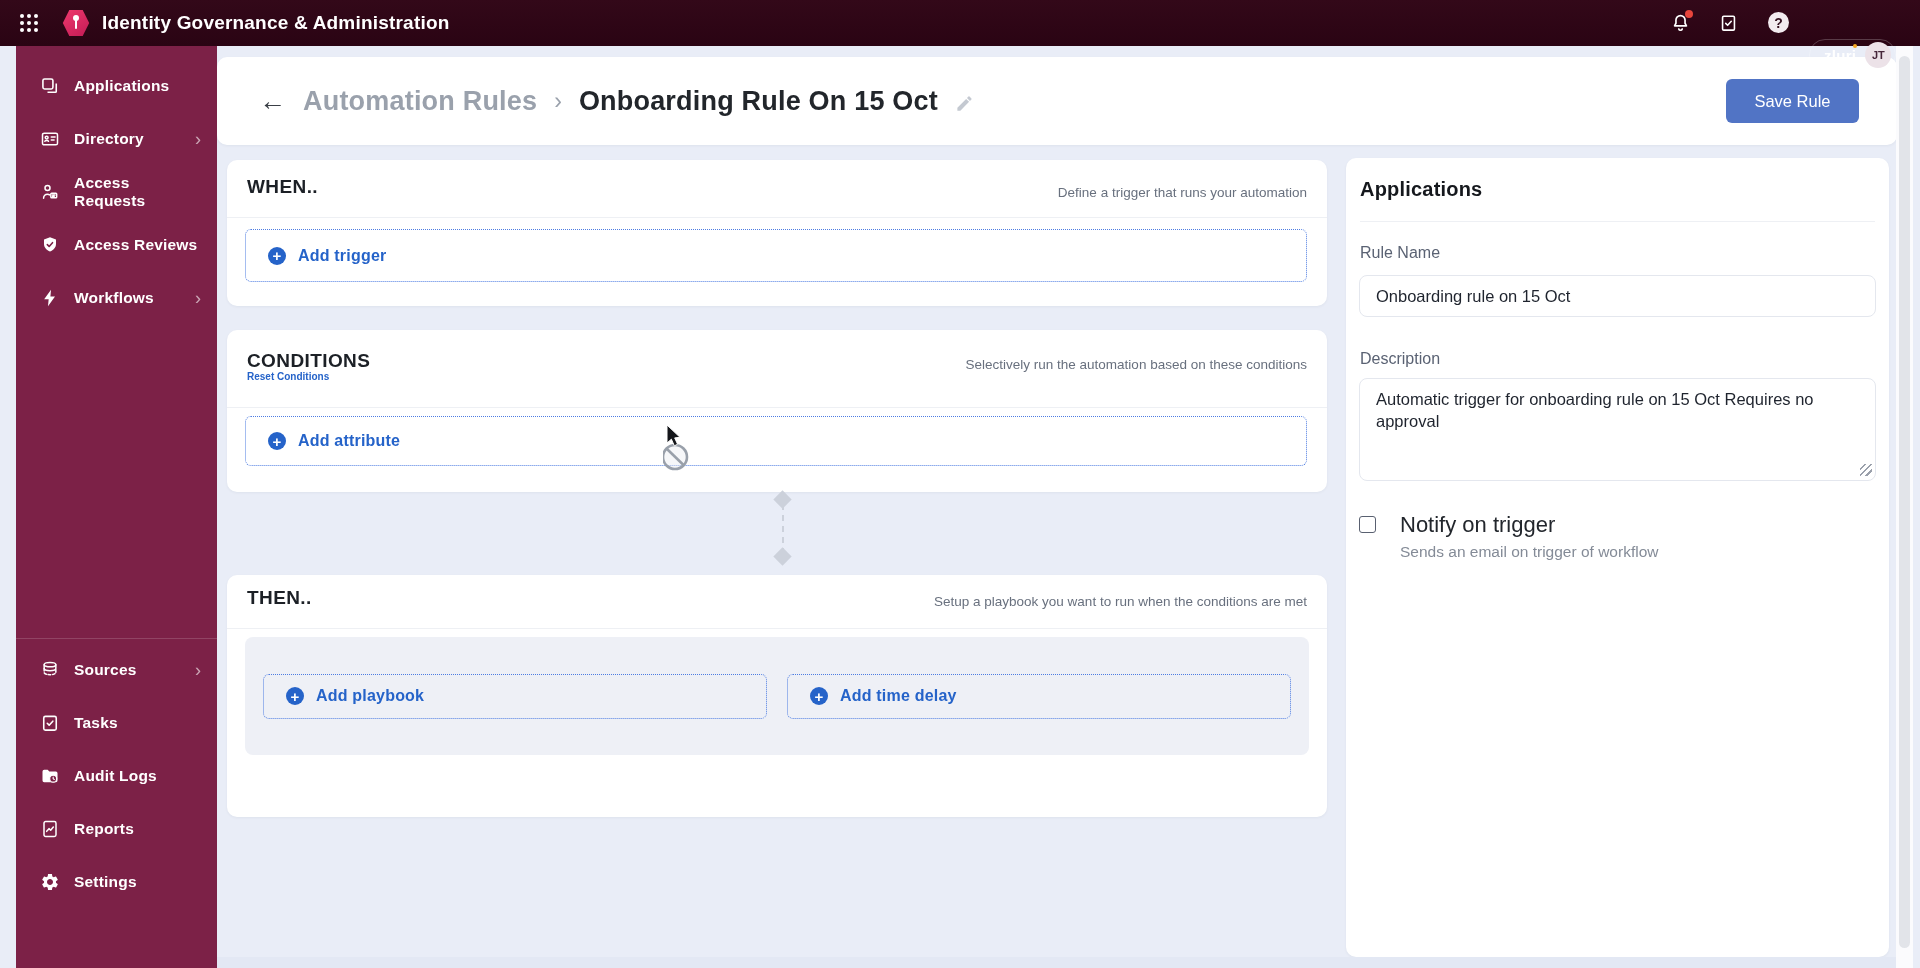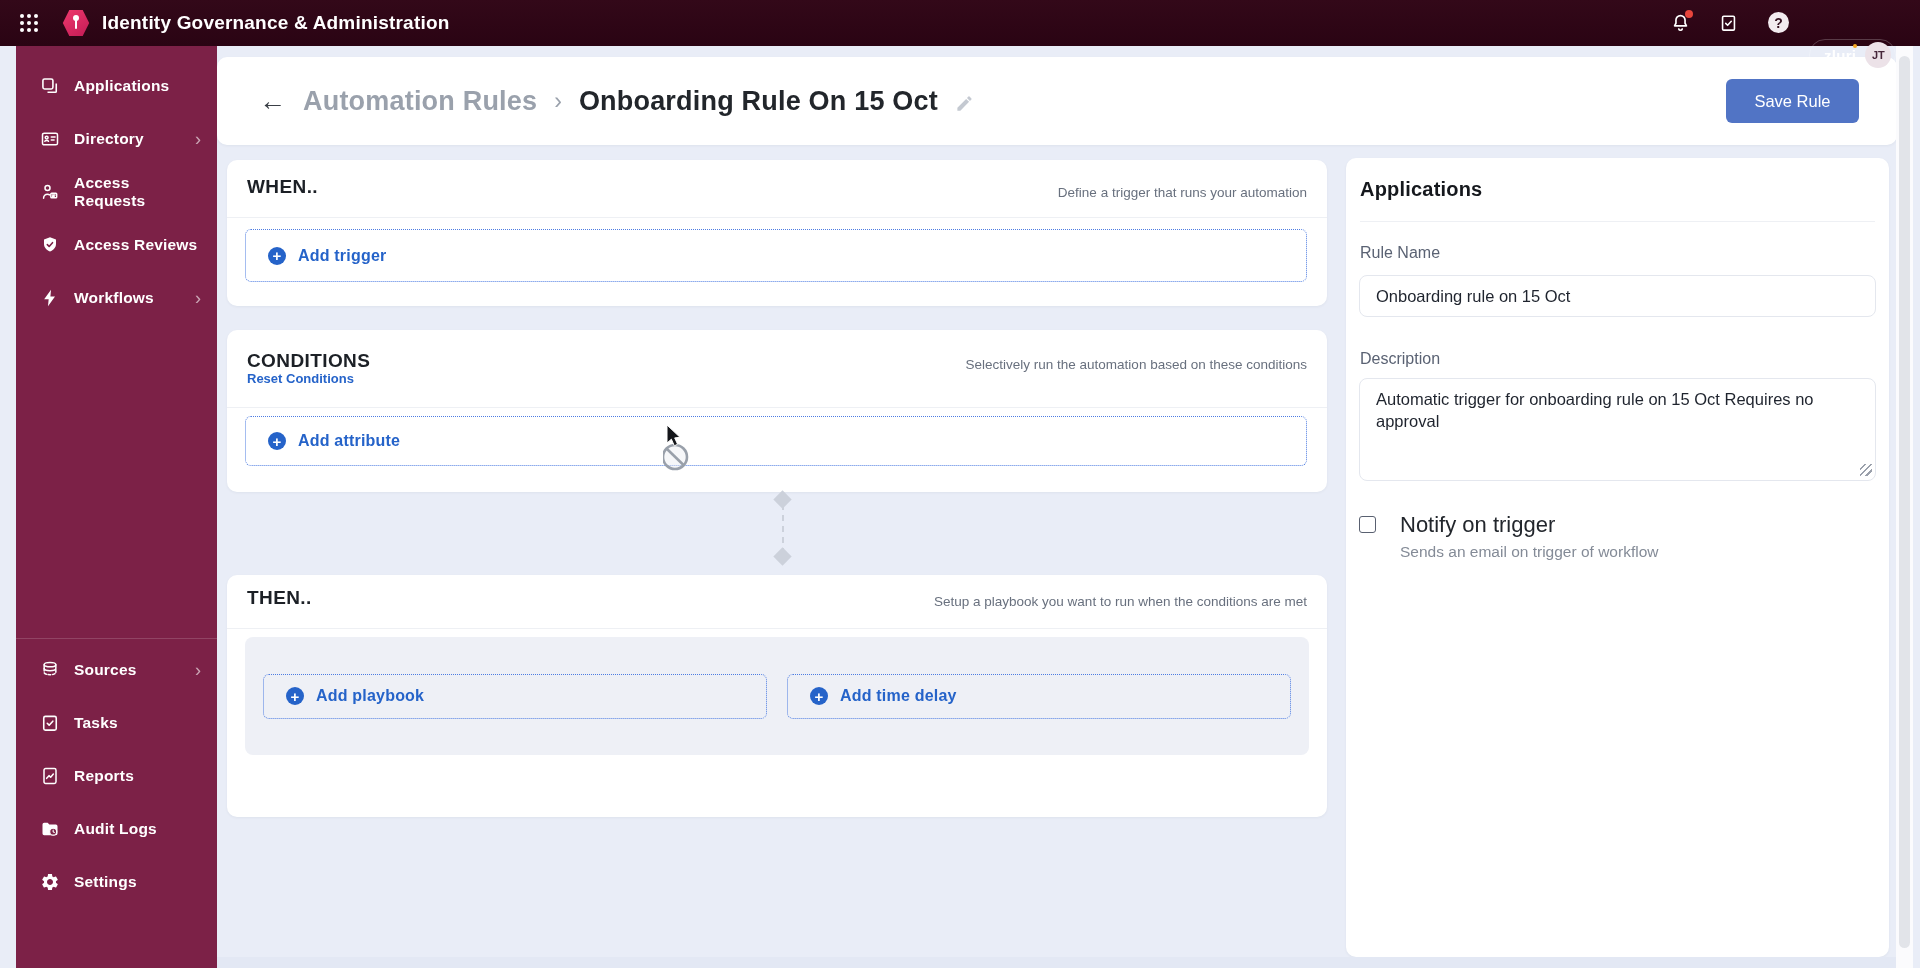--- a/index.html
+++ b/index.html
@@ -71,21 +71,21 @@
   .dash-lbl { font-size:16px; font-weight:700; color:#2563c9; letter-spacing:.2px; }
 
   #when-card { left:227px; top:160px; width:1100px; height:146px; }
   #when-card .sec-title { top:16px; }
   #when-card .sec-hint { top:25px; }
   #when-card .sec-divider { top:57px; }
   #when-card .dash-btn { left:18px; right:20px; top:69px; height:53px; }
 
   #cond-card { left:227px; top:330px; width:1100px; height:162px; }
   #cond-card .sec-title { top:20px; }
-  .reset-link { position:absolute; left:20px; top:41px; font-size:13px; font-weight:700; color:#2563c9; cursor:pointer; }
+  .reset-link { position:absolute; left:20px; top:41px; font-size:10px; font-weight:700; color:#2563c9; cursor:pointer; }
   #cond-card .sec-hint { top:27px; }
   #cond-card .sec-divider { top:77px; }
   #cond-card .dash-btn { left:18px; right:20px; top:86px; height:50px; }
 
   #connector { position:absolute; left:776px; top:493px; width:14px; height:70px; z-index:5; }
   #connector .dia { position:absolute; left:0; width:13px; height:13px; background:#ccd1db; transform:rotate(45deg); }
   #connector .d1 { top:0; } #connector .d2 { top:57px; }
   #connector .dash-line { position:absolute; left:5.5px; top:11px; height:50px; border-left:2px dashed #ccd1db; }
 
   #then-card { left:227px; top:575px; width:1100px; height:242px; }
@@ -230,34 +230,34 @@
 
     <div class="nav-item">
       <svg width="20" height="20" viewBox="0 0 24 24" fill="none" stroke="#fff" stroke-width="1.9" stroke-linecap="round" stroke-linejoin="round">
         <rect x="4.5" y="4" width="15" height="16.5" rx="2"></rect>
         <path d="M8.7 12.3l2.3 2.3 4.4-4.8"></path>
       </svg>
       <span class="lbl">Tasks</span>
     </div>
 
     <div class="nav-item">
-      <svg width="20" height="20" viewBox="0 0 24 24" fill="none" stroke="#fff" stroke-width="1.8" stroke-linecap="round" stroke-linejoin="round">
-        <rect x="4.8" y="3" width="14.4" height="18" rx="2"></rect>
-        <path d="M8 14.8l2.8-3.2 2 1.9 3.2-3.8"></path>
-      </svg>
-      <span class="lbl">Reports</span>
-    </div>
-
-    <div class="nav-item">
       <svg width="20" height="20" viewBox="0 0 24 24">
         <path d="M3 6.5a2 2 0 0 1 2-2h4.2l2 2.2H19a2 2 0 0 1 2 2v8.8a2 2 0 0 1-2 2H5a2 2 0 0 1-2-2z" fill="#fff"></path>
         <circle cx="15.8" cy="15.2" r="4.2" fill="#7c2147" stroke="#fff" stroke-width="1.5"></circle>
         <path d="M15.8 13.3v2l1.4.9" fill="none" stroke="#fff" stroke-width="1.3" stroke-linecap="round"></path>
       </svg>
       <span class="lbl">Audit Logs</span>
+    </div>
+
+    <div class="nav-item">
+      <svg width="20" height="20" viewBox="0 0 24 24" fill="none" stroke="#fff" stroke-width="1.8" stroke-linecap="round" stroke-linejoin="round">
+        <rect x="4.8" y="3" width="14.4" height="18" rx="2"></rect>
+        <path d="M8 14.8l2.8-3.2 2 1.9 3.2-3.8"></path>
+      </svg>
+      <span class="lbl">Reports</span>
     </div>
 
     <div class="nav-item">
       <svg width="20" height="20" viewBox="0 0 24 24">
         <path fill="#fff" d="M19.14 12.94c.04-.3.06-.61.06-.94 0-.32-.02-.64-.07-.94l2.03-1.58c.18-.14.23-.41.12-.61l-1.92-3.32c-.12-.22-.37-.29-.59-.22l-2.39.96c-.5-.38-1.03-.7-1.62-.94l-.36-2.54c-.04-.24-.24-.41-.48-.41h-3.84c-.24 0-.43.17-.47.41l-.36 2.54c-.59.24-1.13.57-1.62.94l-2.39-.96c-.22-.08-.47 0-.59.22L2.74 8.87c-.12.21-.08.47.12.61l2.03 1.58c-.05.3-.09.63-.09.94s.02.64.07.94l-2.03 1.58c-.18.14-.23.41-.12.61l1.92 3.32c.12.22.37.29.59.22l2.39-.96c.5.38 1.03.7 1.62.94l.36 2.54c.05.24.24.41.48.41h3.84c.24 0 .44-.17.47-.41l.36-2.54c.59-.24 1.13-.56 1.62-.94l2.39.96c.22.08.47 0 .59-.22l1.92-3.32c.12-.22.07-.47-.12-.61l-2.01-1.58zM12 15.6c-1.98 0-3.6-1.62-3.6-3.6s1.62-3.6 3.6-3.6 3.6 1.62 3.6 3.6-1.62 3.6-3.6 3.6z"></path>
       </svg>
       <span class="lbl">Settings</span>
     </div>
 
   </div>

